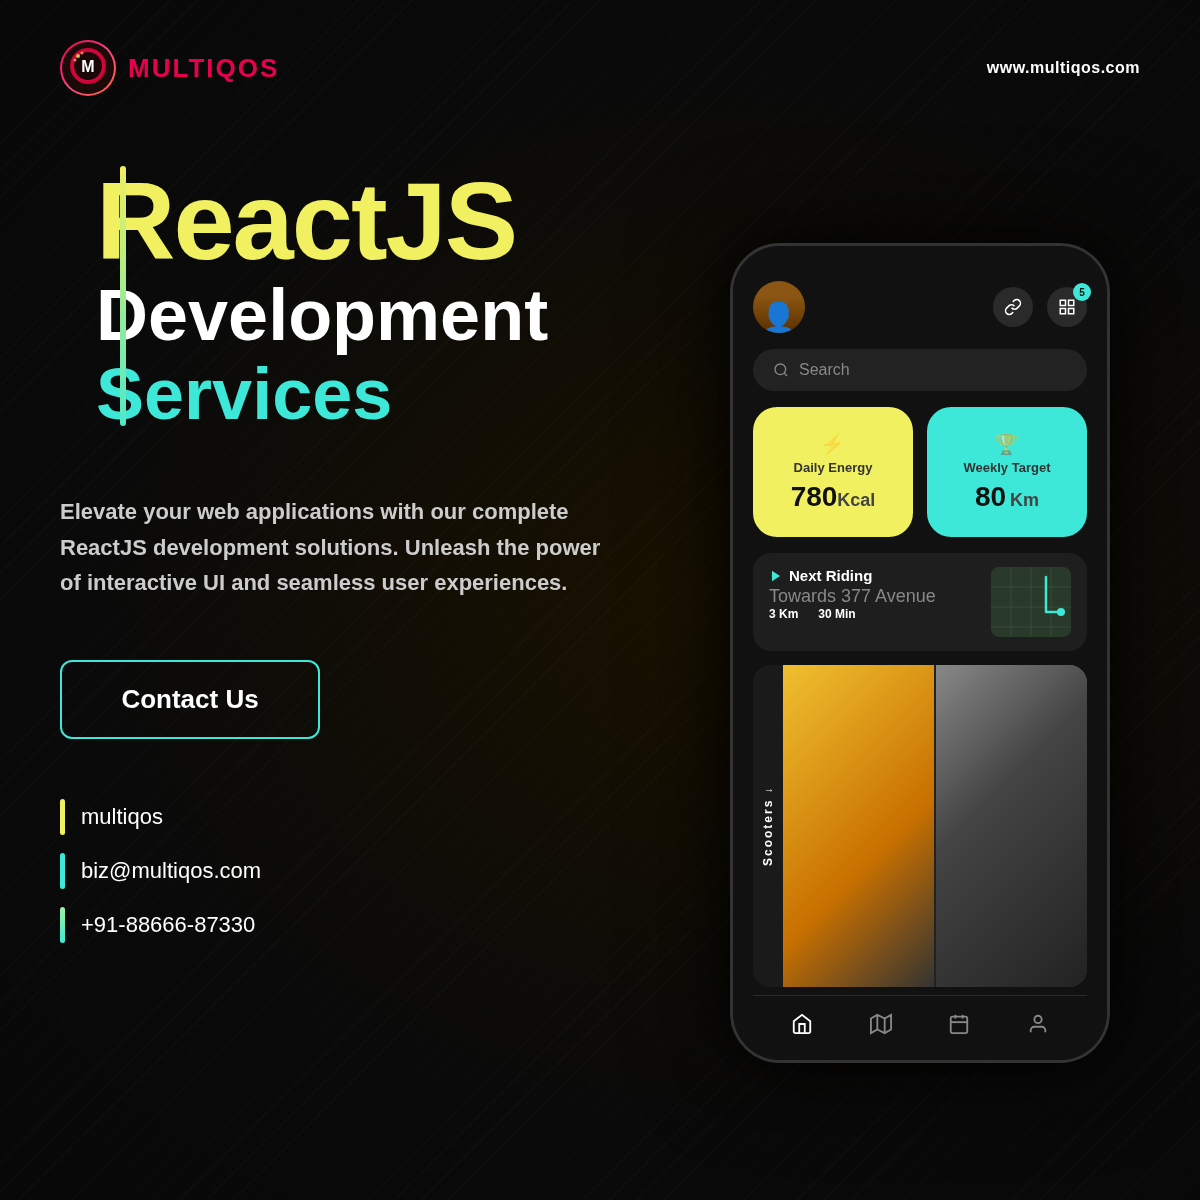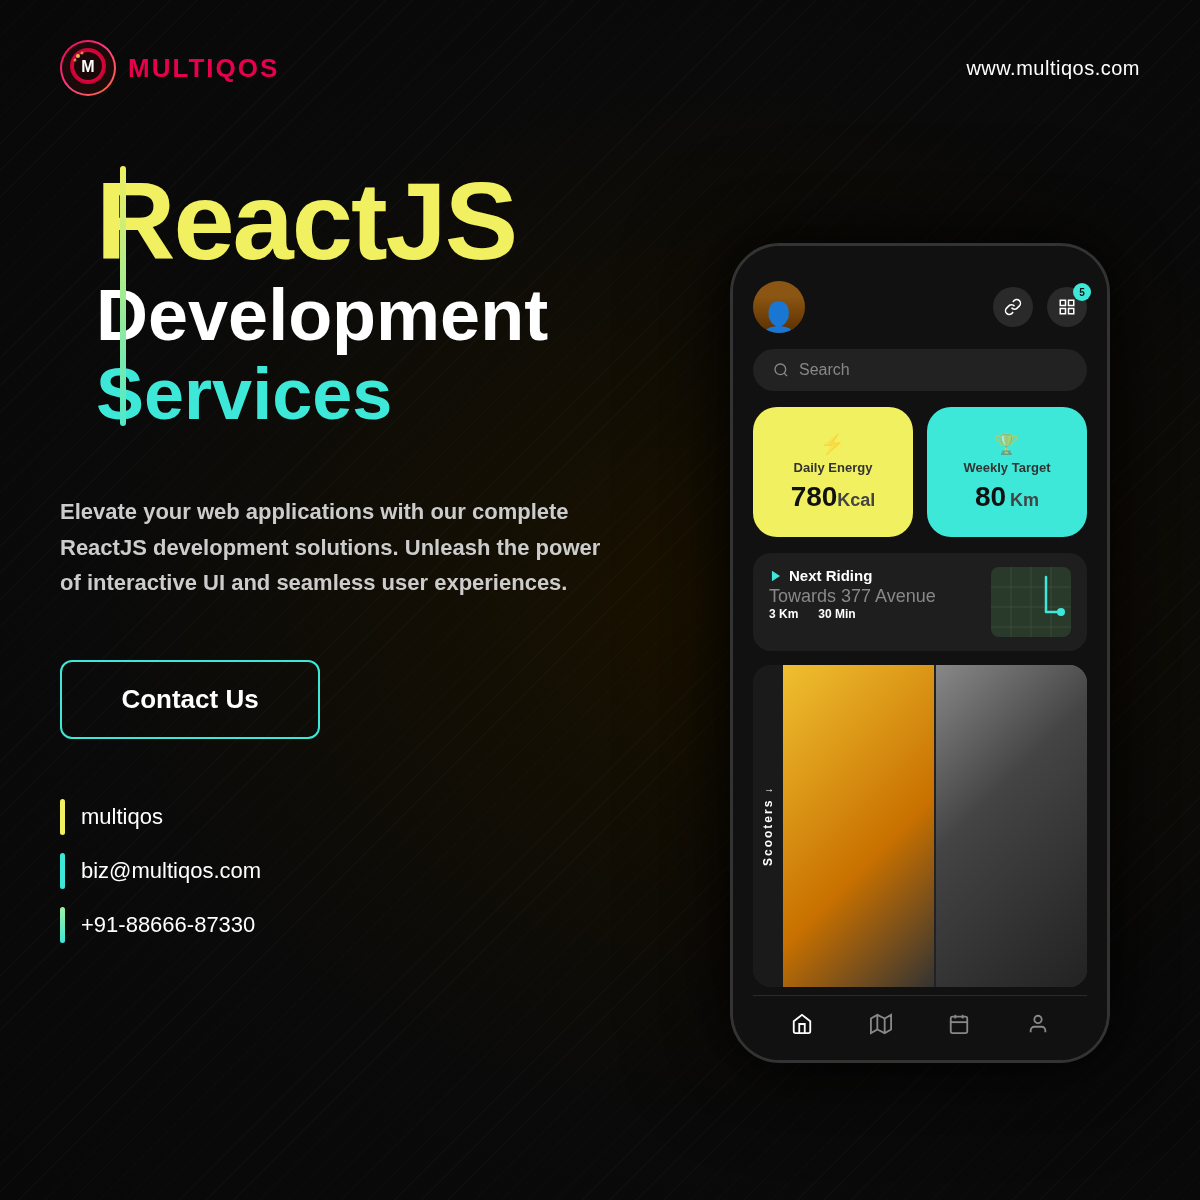--- a/index.html
+++ b/index.html
@@ -96,23 +96,23 @@
       color: white;
       letter-spacing: 2px;
       text-transform: uppercase;
     }
 
     .logo-text span {
       color: #e8004d;
     }
 
     .website-url {
-      font-size: 20px;
-      color: white;
-      font-weight: 400;
+      font-size: 16px;
+      color: white;
+      font-weight: 700;
       letter-spacing: 0.5px;
       text-align: right;
     }
 
     
     .main-content {
       display: flex;
       flex: 1;
       padding: 20px 60px 40px 60px;
       gap: 60px;

